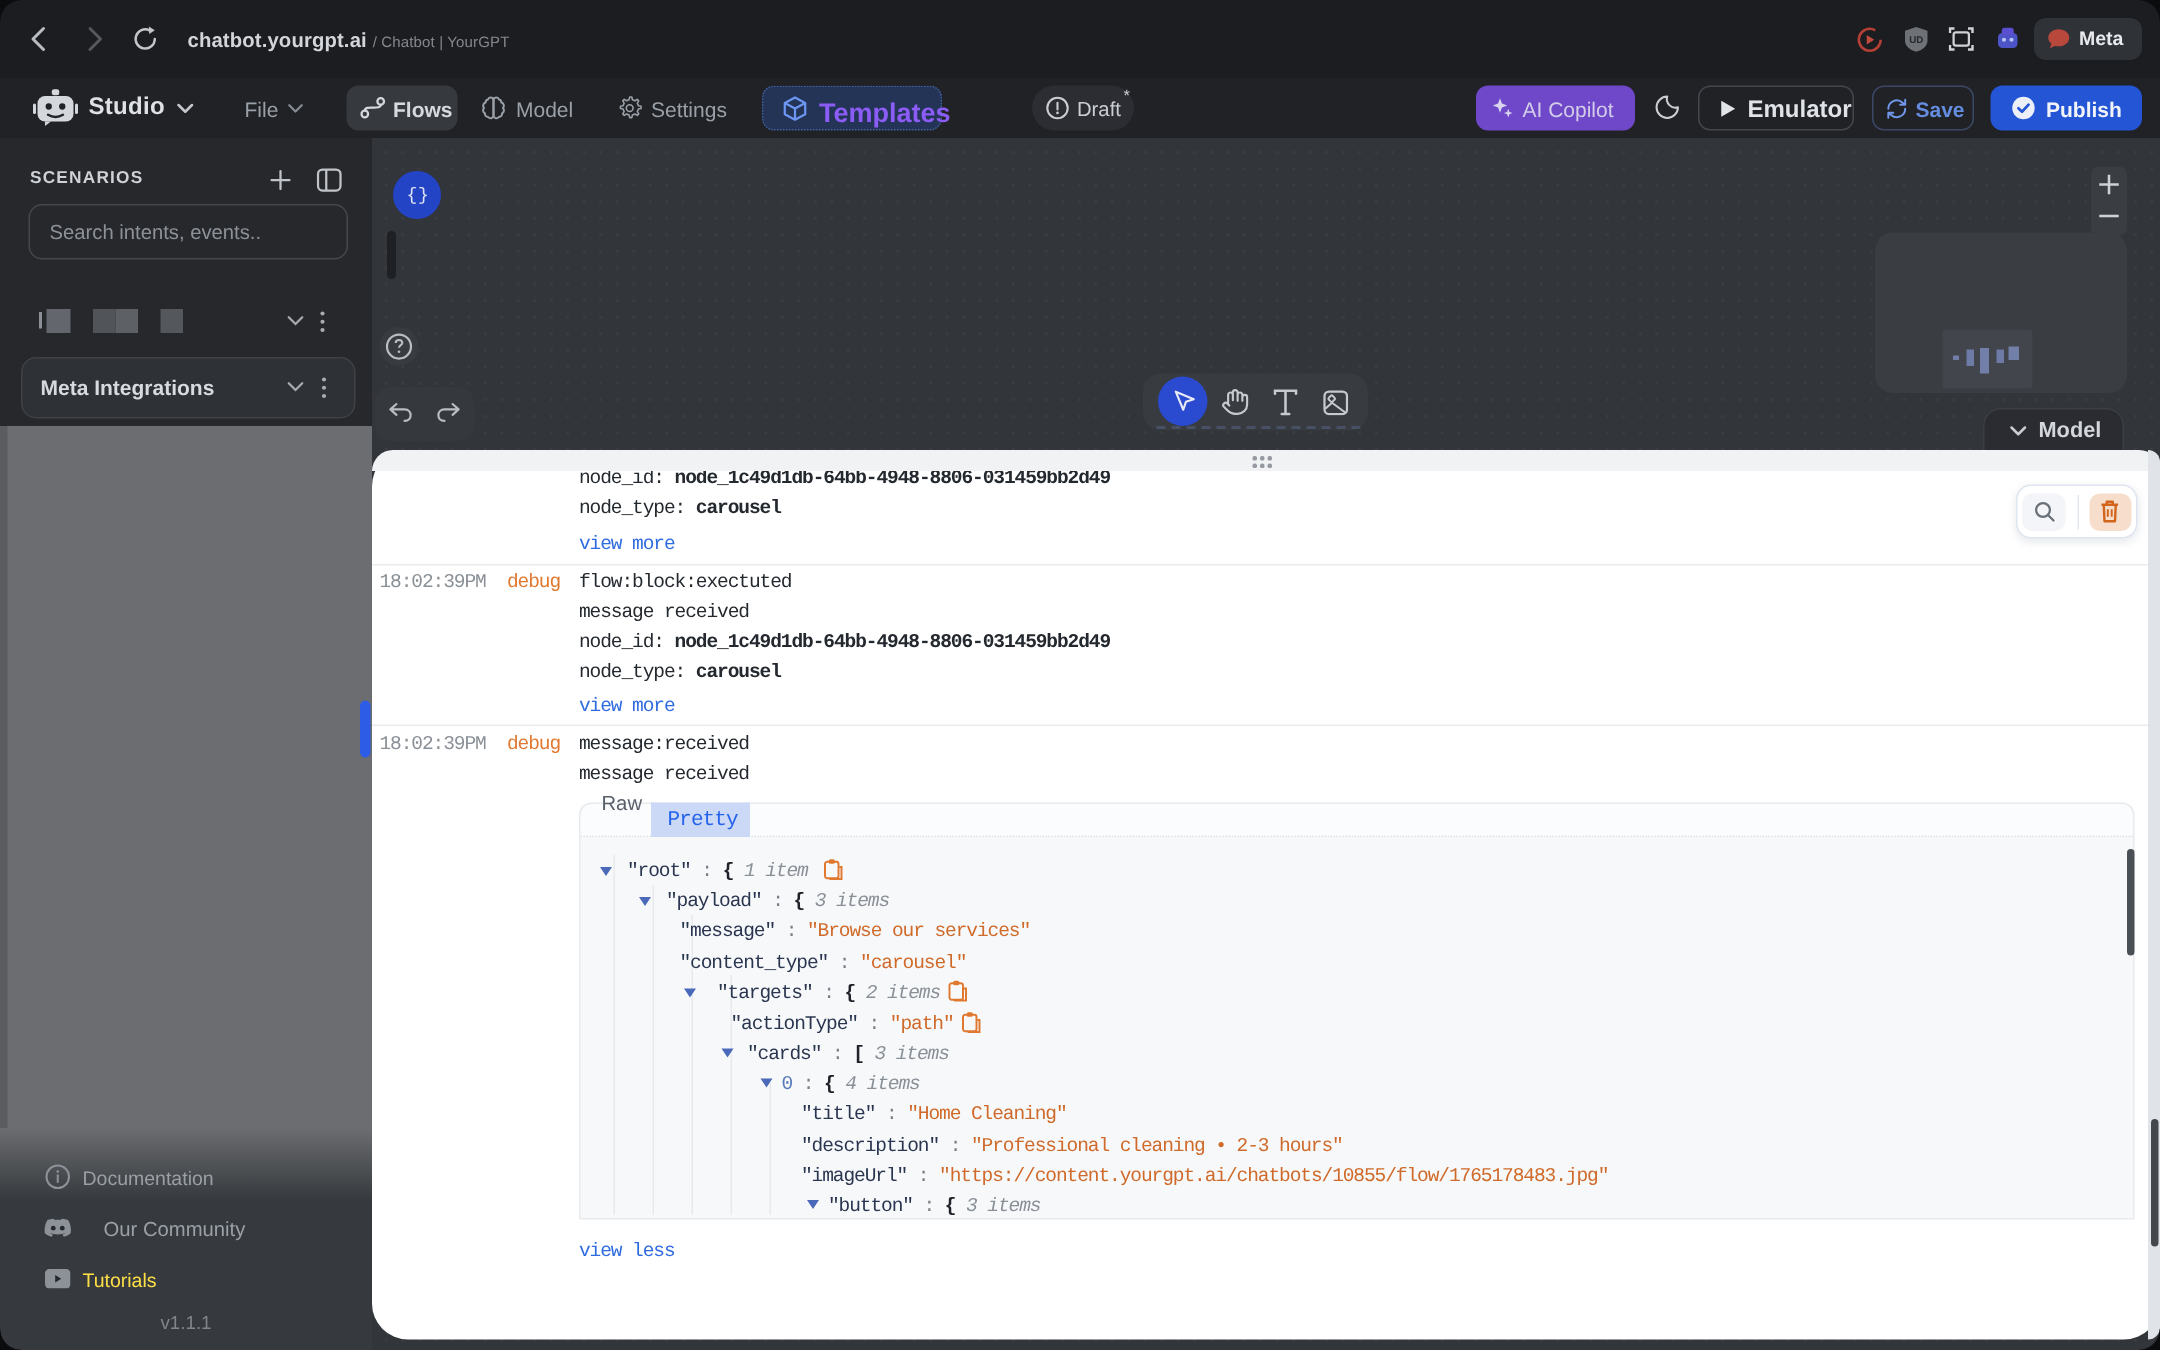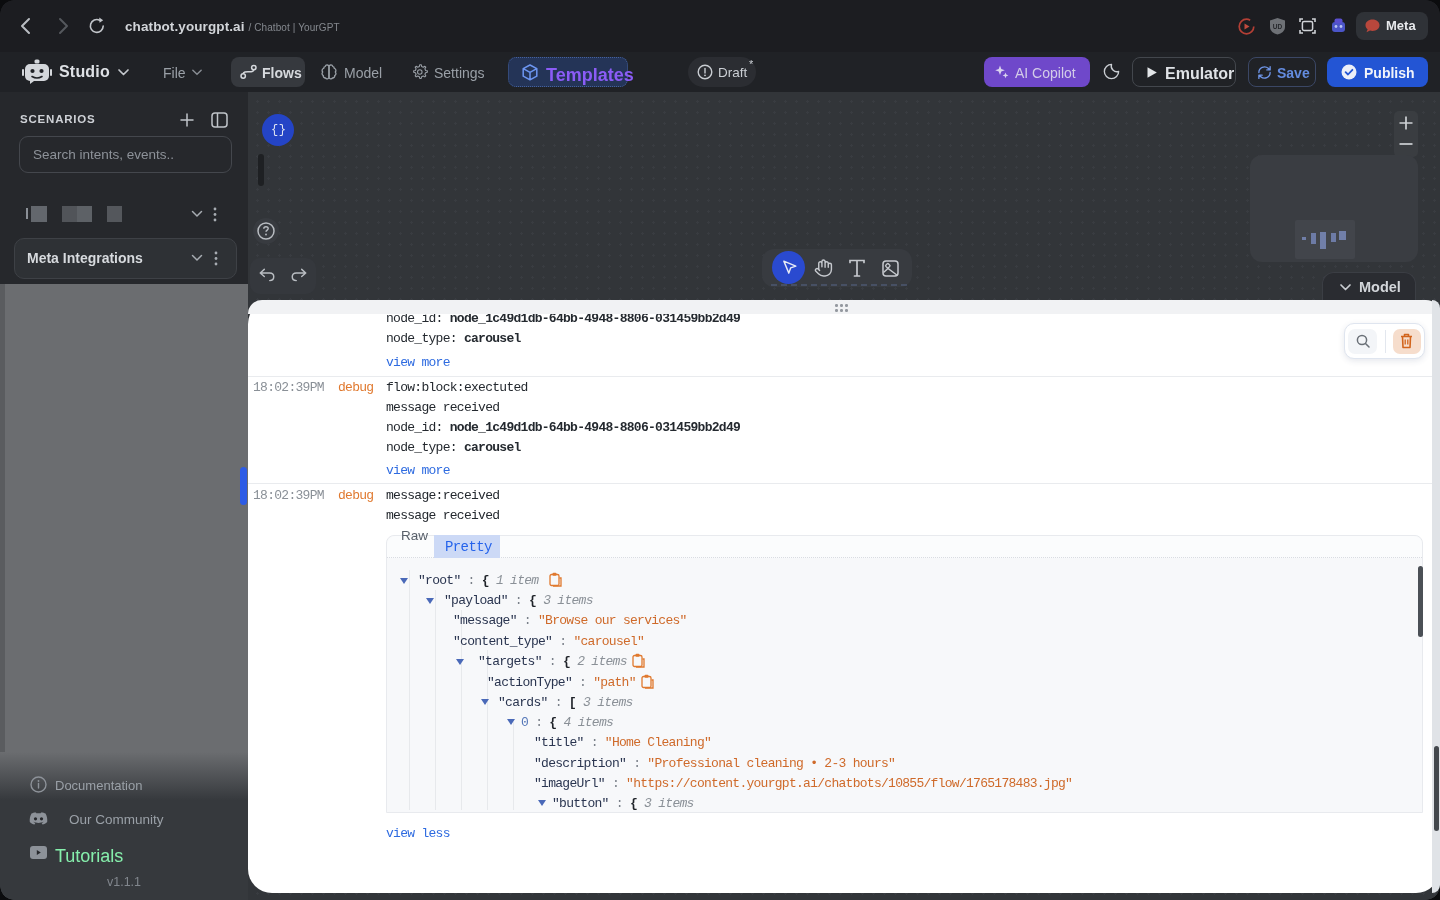--- a/index.html
+++ b/index.html
@@ -211,21 +211,21 @@
     <svg class="abs" style="left:29px;top:719px" width="19" height="15" viewBox="0 0 19 15">
         <path d="M7 1.5 C5 1.5 3.5 2 2.5 2.5 C1 5 0.5 8 0.8 11 C2.2 12.5 4 13.3 5.5 13.5 L6.3 12 C5.5 11.7 4.8 11.3 4.2 10.8 C7.5 12.3 11.5 12.3 14.8 10.8 C14.2 11.3 13.5 11.7 12.7 12 L13.5 13.5 C15 13.3 16.8 12.5 18.2 11 C18.5 8 18 5 16.5 2.5 C15.5 2 14 1.5 12 1.5 L11.7 2.3 C10.2 2.1 8.8 2.1 7.3 2.3 Z" fill="#8d9299"></path>
         <circle cx="6.5" cy="7.8" r="1.6" fill="#26282c"></circle>
         <circle cx="12.5" cy="7.8" r="1.6" fill="#26282c"></circle>
       </svg>
     <div class="abs" style="left:69px;top:720px;font-size:13.5px;color:#9aa0a7">Our Community</div>
     <svg class="abs" style="left:30px;top:754px" width="17" height="13" viewBox="0 0 17 13">
         <rect x="0" y="0" width="17" height="13" rx="3" fill="#8d9299"></rect>
         <path d="M6.8 4 L10.8 6.5 L6.8 9 Z" fill="#26282c"></path>
       </svg>
-    <div class="abs" style="left:55px;top:754px;font-size:18px;color:#86efac">Tutorials</div>
+    <div class="abs" style="left:55px;top:754px;font-size:13px;color:#fde047">Tutorials</div>
     <div class="abs" style="left:0px;top:783px;width:248px;text-align:center;font-size:12.5px;color:#81868d">v1.1.1</div>
   </div>
   <div id="canvas"></div>
   <div class="abs" style="left:262px;top:114px;width:32px;height:32px;border-radius:50%;background:#2444c6"></div>
   <div class="abs" style="left:271px;top:123px;font-family:'Liberation Mono',monospace;font-size:12px;color:#dfe4f2;letter-spacing:0.5px">{}</div>
   <div class="abs" style="left:258px;top:154px;width:6px;height:32px;border-radius:3px;background:#1e2023"></div>
   <svg class="abs" style="left:253px;top:218px" width="26" height="26" viewBox="0 0 26 26">
       <circle cx="13" cy="13" r="13" fill="#383b40"></circle>
       <circle cx="13" cy="13" r="8" stroke="#b9bdc2" stroke-width="1.5" fill="none"></circle>
       <path d="M10.8 10.7 C10.8 9.4 11.8 8.7 13 8.7 C14.2 8.7 15.2 9.5 15.2 10.6 C15.2 12 13 12.2 13 13.8" stroke="#b9bdc2" stroke-width="1.4" fill="none"></path>

